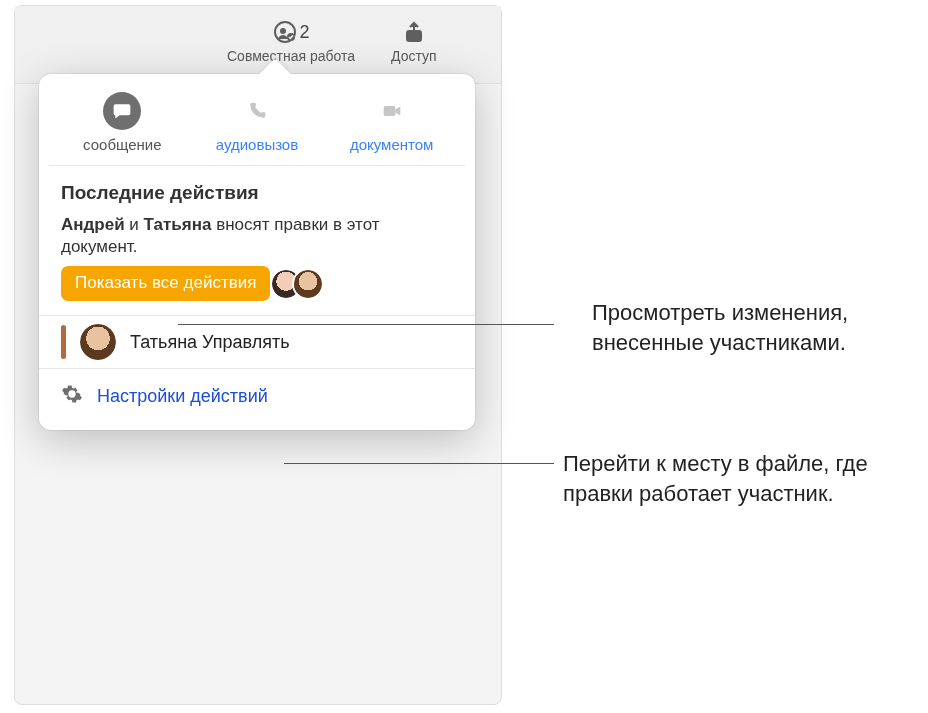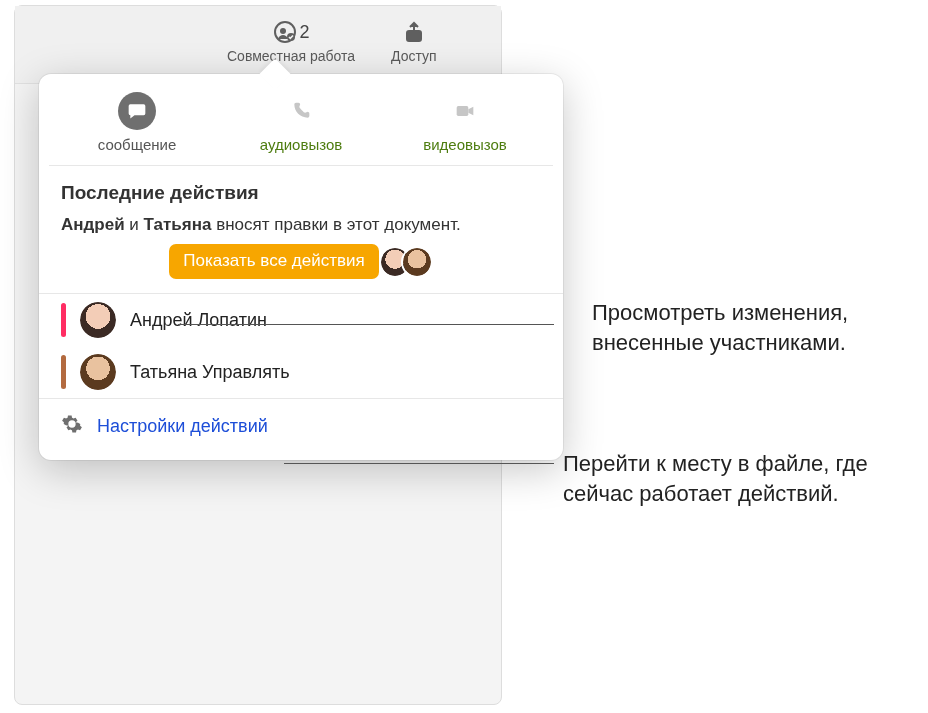--- a/index.html
+++ b/index.html
@@ -40,21 +40,21 @@
   }
   .tb-icon { width: 24px; height: 24px; display:flex; align-items:center; justify-content:center;}
   .tb-icon svg { width:24px; height:24px; fill:#5f5f5f; }
   .tb-badge { display:flex; align-items:center; gap:3px; }
   .tb-badge span { font-size:18px; color:#444; }
 
   .popover {
     position: absolute;
     left: 39px;
     top: 74px;
-    width: 524px;
+    width: 436px;
     background: #fff;
     border-radius: 12px;
     box-shadow: 0 10px 40px rgba(0,0,0,0.22), 0 0 0 1px rgba(0,0,0,0.06);
   }
   .popover::before {
     content:"";
     position:absolute;
     top:-11px;
     left:225px;
     width:22px; height:22px;
@@ -66,21 +66,21 @@
   .comm-row {
     display:flex;
     justify-content: space-around;
     padding: 18px 6px 12px 6px;
     border-bottom: 1px solid #e7e7e7;
     margin: 0 10px;
   }
   .comm-item {
     display:flex; flex-direction:column; align-items:center; gap:6px;
     font-size: 15px;
-    color: #4d7c0f;
+    color: #3b82f6;
     width: 130px;
   }
   .comm-item.active { color:#555; }
   .comm-circle {
     width:38px; height:38px; border-radius:50%;
     display:flex; align-items:center; justify-content:center;
   }
   .comm-item.active .comm-circle { background:#6f6f6f; }
   .comm-item:not(.active) .comm-circle svg { fill:#c6c6c6; }
   .comm-item.active .comm-circle svg { fill:#fff; }
@@ -94,21 +94,21 @@
   }
   .activity {
     padding: 0 22px 14px 22px;
     font-size: 17px;
     color:#333;
     line-height: 1.3;
     border-bottom: 1px solid #e7e7e7;
   }
   .activity .line { margin-bottom: 8px; }
   .activity .bold { font-weight:700; }
-  .act-row { display:flex; align-items:center; justify-content:center; }
+  .act-row { display:flex; align-items:center; justify-content:flex-start; }
   .pill {
     background:#f7a600;
     color:#fff;
     font-size:17px;
     font-weight:400;
     padding: 6px 14px 7px 14px;
     border-radius: 7px;
   }
   .avatars-stack { display:flex; }
   .av {
@@ -212,21 +212,21 @@
       </div>
       <span>аудиовызов</span>
     </div>
     <div class="comm-item">
       <div class="comm-circle">
         <svg viewBox="0 0 24 24">
             <rect x="2" y="6" width="14" height="12" rx="2"></rect>
             <path d="M16 10l6-3v10l-6-3z"></path>
           </svg>
       </div>
-      <span>видеовызов</span>
+      <span>документом</span>
     </div>
   </div>
 
   <div class="section-h">Последние действия</div>
   <div class="activity">
     <div class="line">
       <span class="bold">Андрей</span><span> и </span><span class="bold">Татьяна</span><span> вносят правки в этот документ.</span>
     </div>
     <div class="act-row">
       <div class="pill">Показать все действия</div>
@@ -236,27 +236,20 @@
           </div>
         <div class="av">
             <div class="head f2"></div>
           </div>
       </div>
     </div>
   </div>
 
   <div class="part-list">
     <div class="part-row">
-      <div class="color-bar" style="background:#ff2d63"></div>
-      <div class="part-av">
-          <div class="head f1"></div>
-        </div>
-      <div>Андрей Лопатин</div>
-    </div>
-    <div class="part-row">
       <div class="color-bar" style="background:#b36a3f"></div>
       <div class="part-av">
           <div class="head f2"></div>
         </div>
       <div>Татьяна Управлять</div>
     </div>
   </div>
 
   <div class="settings-list">
     <div class="set-row">
@@ -267,13 +260,13 @@
       </span>
       <span>Настройки действий</span>
     </div>
   </div>
 </div>
 
 <div class="leader" style="left:178px; top:324px; width:376px;"></div>
 <div class="leader" style="left:284px; top:463px; width:270px;"></div>
 
 <div class="callout" style="left:592px; top:298px;">Просмотреть изменения, внесенные участниками.</div>
-<div class="callout" style="left:563px; top:449px;">Перейти к месту в файле, где сейчас работает действий.</div>
+<div class="callout" style="left:563px; top:449px;">Перейти к месту в файле, где правки работает участник.</div>
 
 </body></html>

